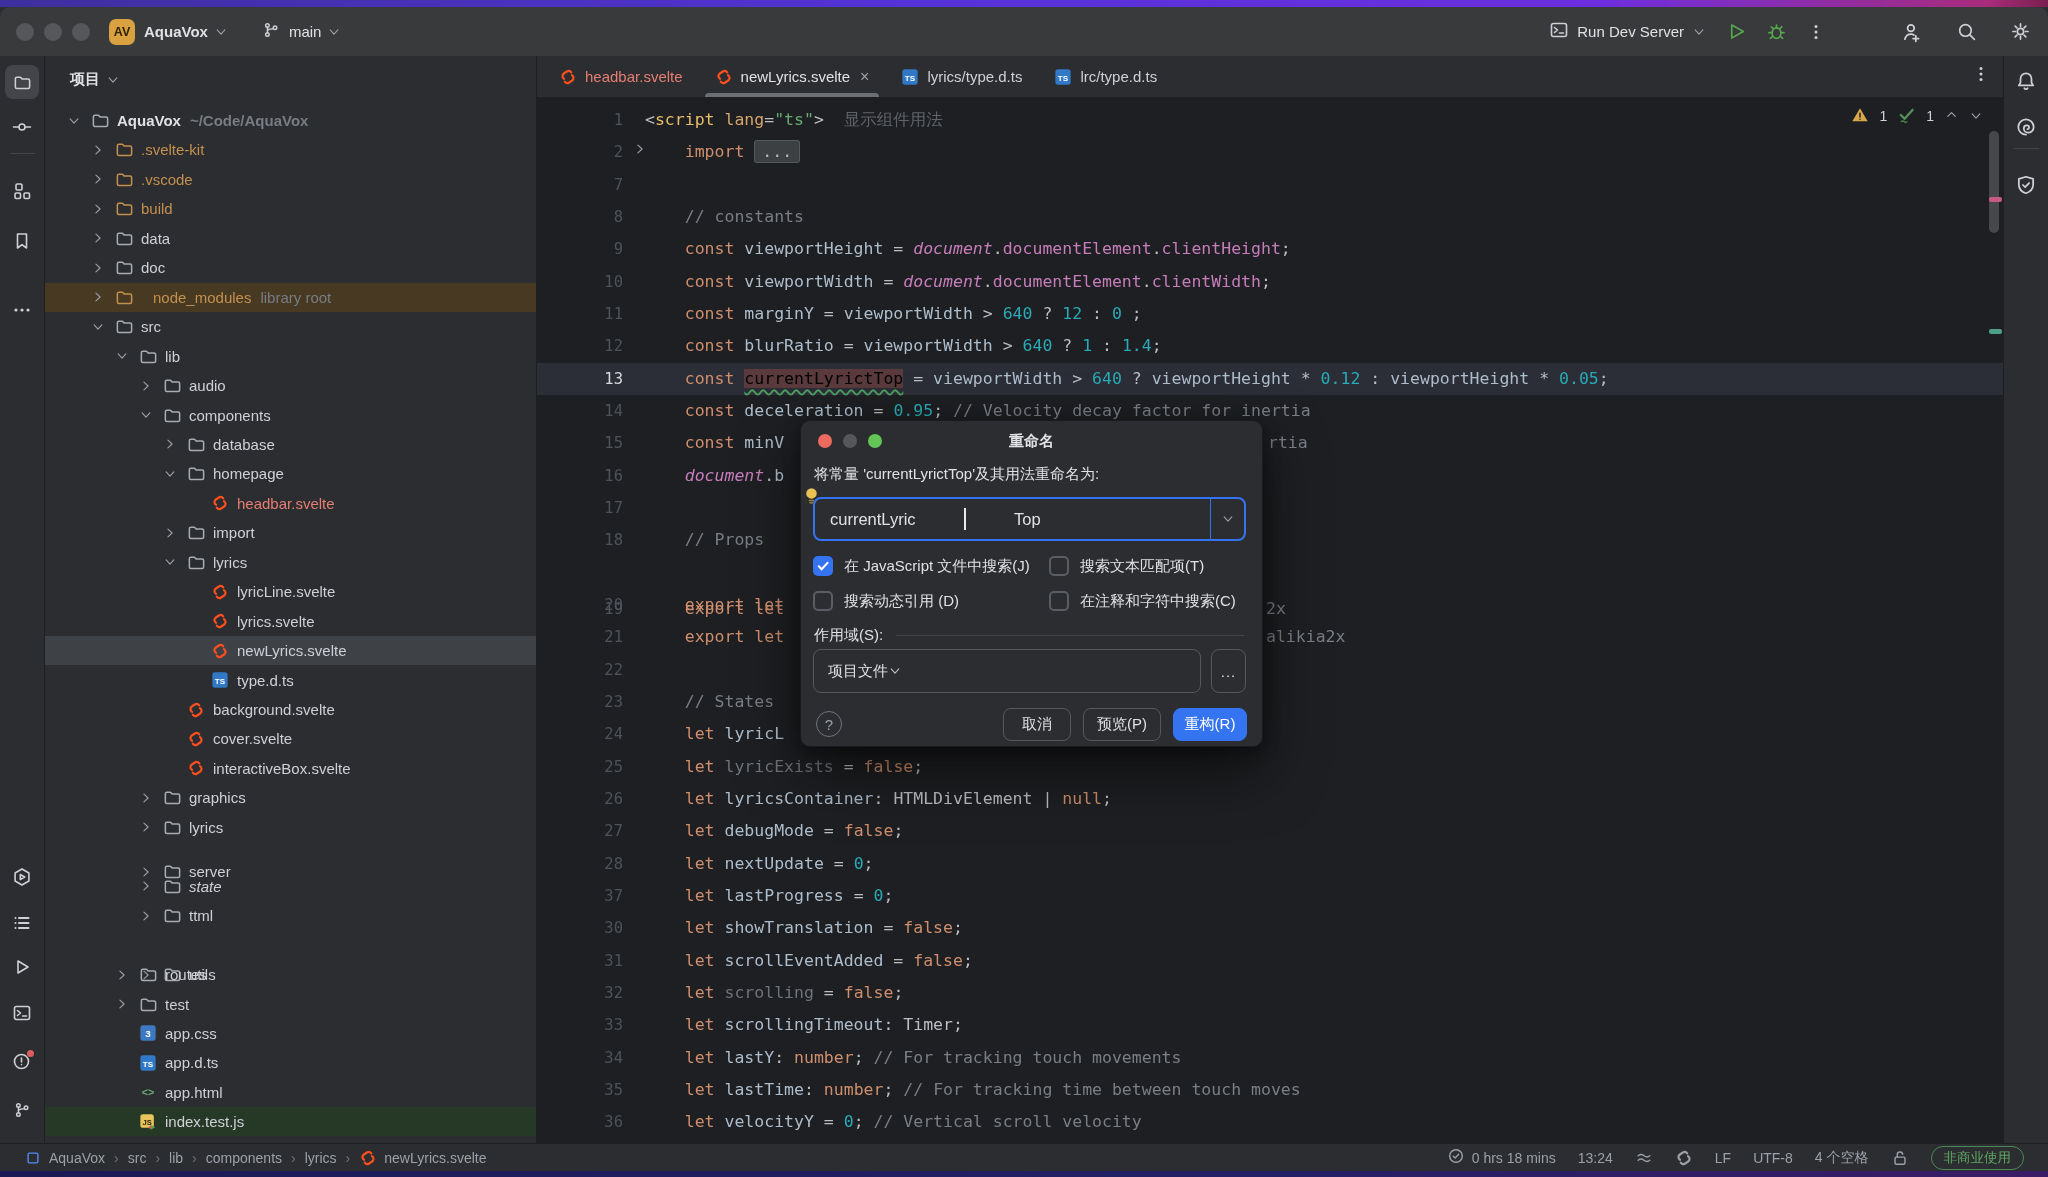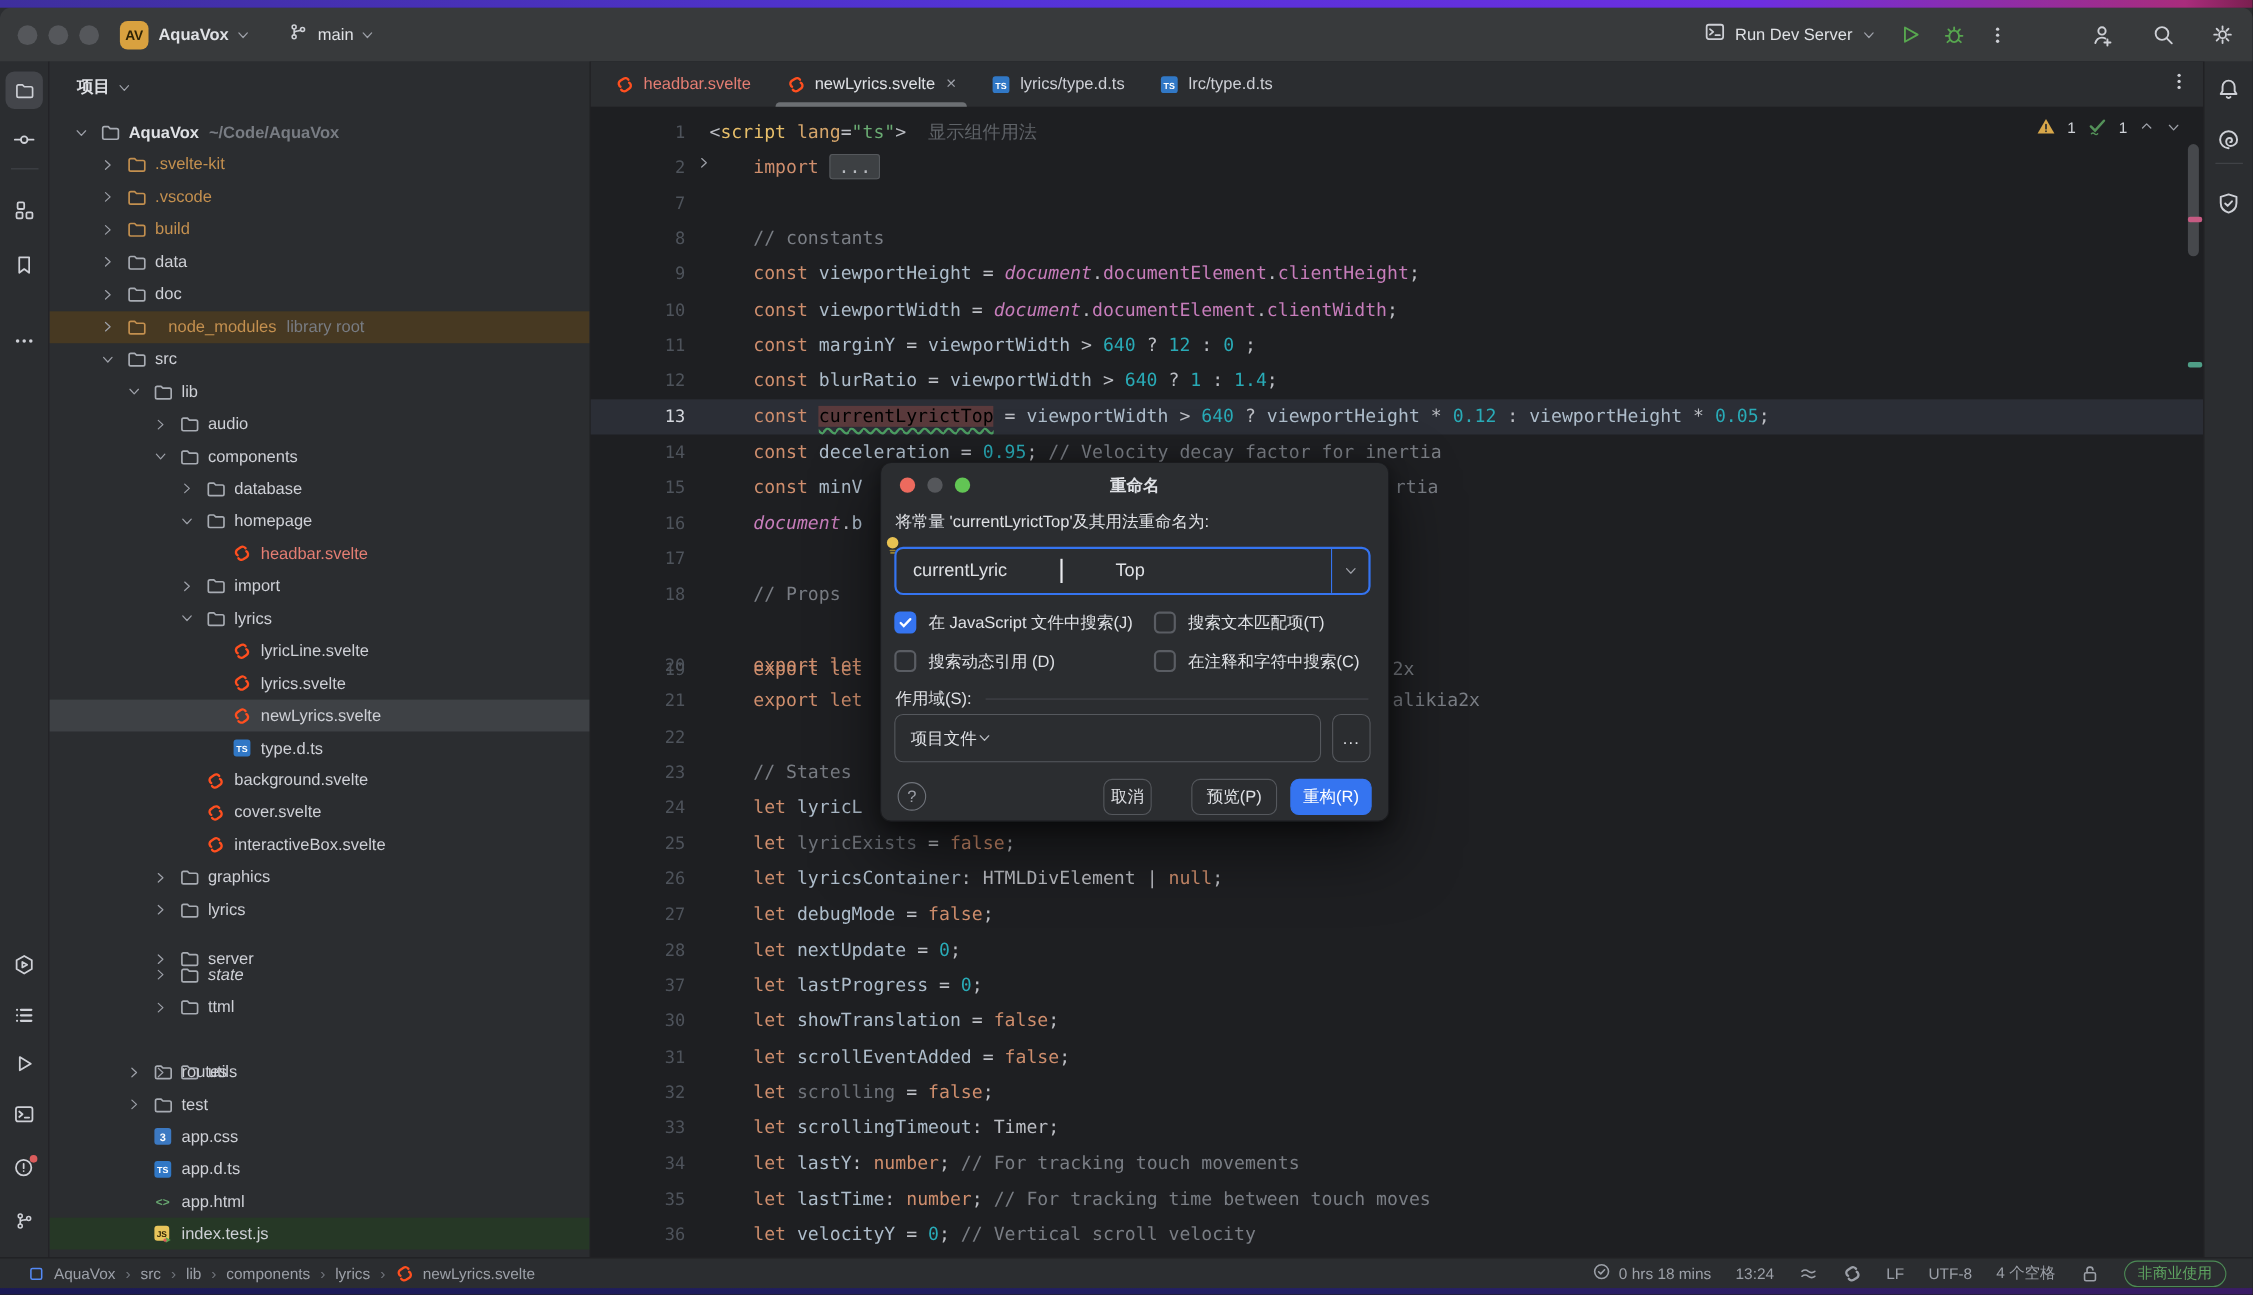--- a/index.html
+++ b/index.html
@@ -973,20 +973,20 @@
     <div class="scope-select">
       <span>项目文件</span>
       <span class="sel-chev chev" style="margin:0">
           <svg width="14" height="14" viewBox="0 0 20 20" fill="none" stroke="currentColor" stroke-width="1.6" stroke-linecap="round" stroke-linejoin="round">
             <path d="M7 4.5L13 10l-6 5.5"></path>
           </svg>
         </span>
     </div>
     <div class="more-btn">...</div>
     <div class="dlg-help">?</div>
-    <button class="dlg-btn" style="left:202px;width:44px;">取消</button>
+    <button class="dlg-btn" style="left:202px;width:68px;">取消</button>
     <button class="dlg-btn" style="left:282px;width:78px;">预览(P)</button>
     <button class="dlg-btn primary" style="left:372px;width:74px;">重构(R)</button>
   </div>
 
   <div class="top-edge"></div>
   <div class="bottom-edge"></div>
 </div>
 
 </body></html>

